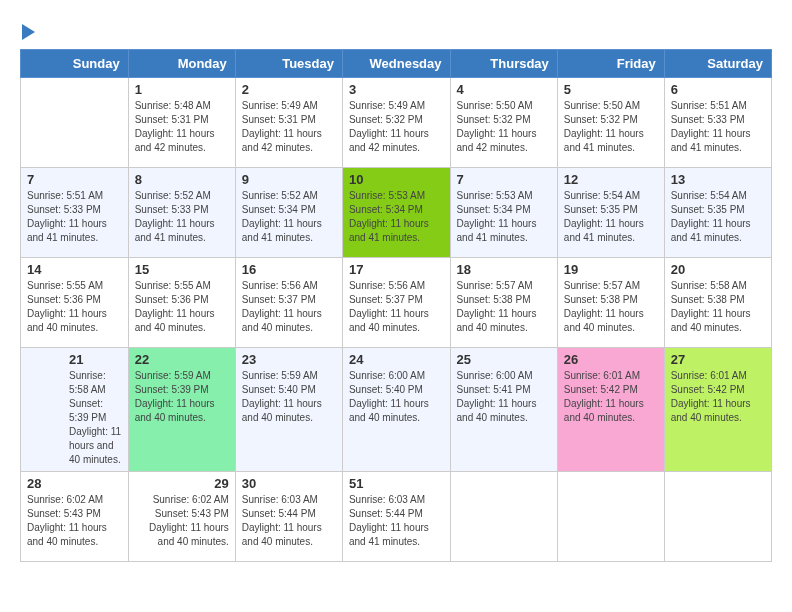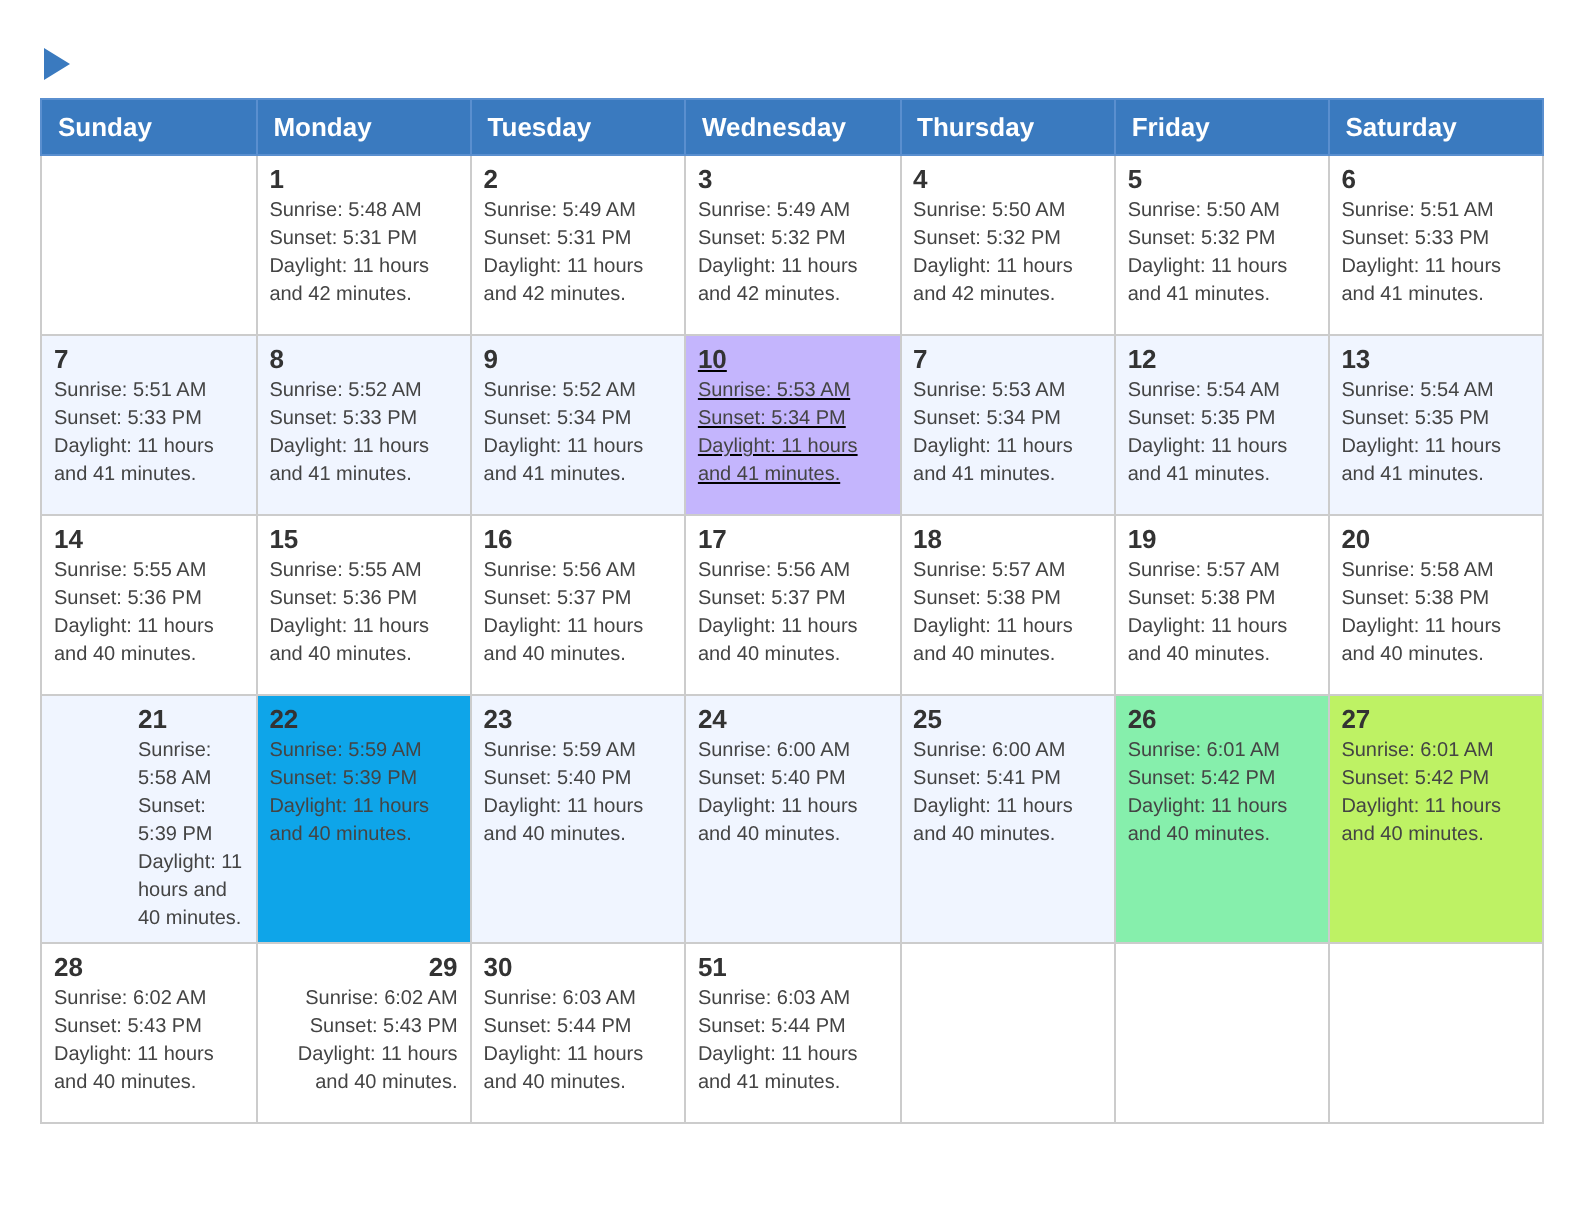--- a/index.html
+++ b/index.html
@@ -34,21 +34,21 @@
       color: #555;
     }
     .calendar {
       width: 100%;
       border-collapse: collapse;
       margin-top: 8px;
     }
     .calendar th {
       background: #3a7abf;
       color: #fff;
-      text-align: left;
+      text-align: right;
       padding: 6px 8px;
       font-size: 13px;
       border: 1px solid #5a8fcf;
     }
     .calendar td {
       vertical-align: top;
       border: 1px solid #ccc;
       padding: 4px 6px;
       width: 108px;
       min-height: 80px;
@@ -177,21 +177,21 @@
           </div>
         </td>
         <td style="background: rgb(240, 245, 255);">
           <span class="day-num">9</span>
           <div class="day-info">
             <div>Sunrise: 5:52 AM</div>
             <div>Sunset: 5:34 PM</div>
             <div>Daylight: 11 hours and 41 minutes.</div>
           </div>
         </td>
-        <td style="background: #c4b5fd; text-decoration: underline;">
+        <td style="background: #84cc16;">
           <span class="day-num">10</span>
           <div class="day-info">
             <div>Sunrise: 5:53 AM</div>
             <div>Sunset: 5:34 PM</div>
             <div>Daylight: 11 hours and 41 minutes.</div>
           </div>
         </td>
         <td style="background: rgb(240, 245, 255);">
           <span class="day-num">7</span>
           <div class="day-info">
@@ -277,21 +277,21 @@
       </tr>
       <tr>
         <td style="background: rgb(240, 245, 255); padding-left: 48px;">
           <span class="day-num">21</span>
           <div class="day-info">
             <div>Sunrise: 5:58 AM</div>
             <div>Sunset: 5:39 PM</div>
             <div>Daylight: 11 hours and 40 minutes.</div>
           </div>
         </td>
-        <td style="background: #0ea5e9;">
+        <td style="background: #86efac;">
           <span class="day-num">22</span>
           <div class="day-info">
             <div>Sunrise: 5:59 AM</div>
             <div>Sunset: 5:39 PM</div>
             <div>Daylight: 11 hours and 40 minutes.</div>
           </div>
         </td>
         <td style="background: rgb(240, 245, 255);">
           <span class="day-num">23</span>
           <div class="day-info">
@@ -309,21 +309,21 @@
           </div>
         </td>
         <td style="background: rgb(240, 245, 255);">
           <span class="day-num">25</span>
           <div class="day-info">
             <div>Sunrise: 6:00 AM</div>
             <div>Sunset: 5:41 PM</div>
             <div>Daylight: 11 hours and 40 minutes.</div>
           </div>
         </td>
-        <td style="background: #86efac; margin-left: 40px;">
+        <td style="background: #f9a8d4; margin-left: 40px;">
           <span class="day-num">26</span>
           <div class="day-info">
             <div>Sunrise: 6:01 AM</div>
             <div>Sunset: 5:42 PM</div>
             <div>Daylight: 11 hours and 40 minutes.</div>
           </div>
         </td>
         <td style="background: #bef264;">
           <span class="day-num">27</span>
           <div class="day-info">

